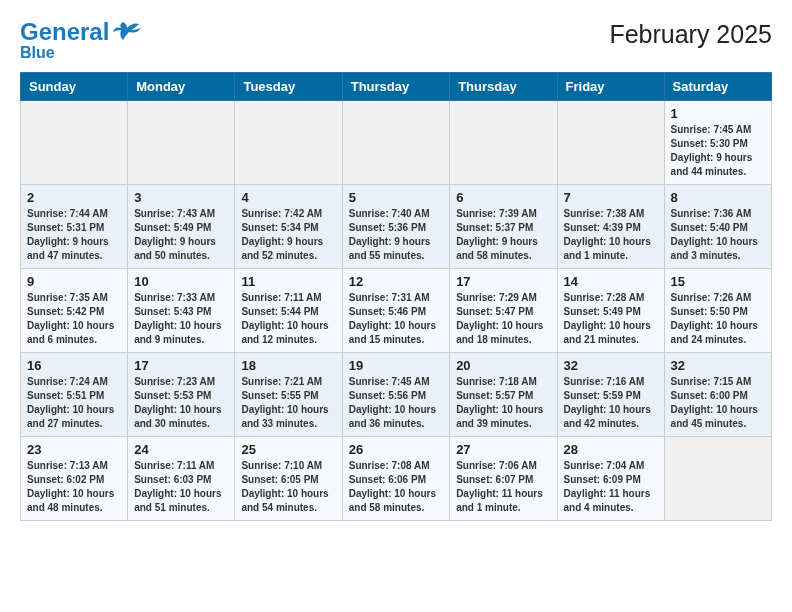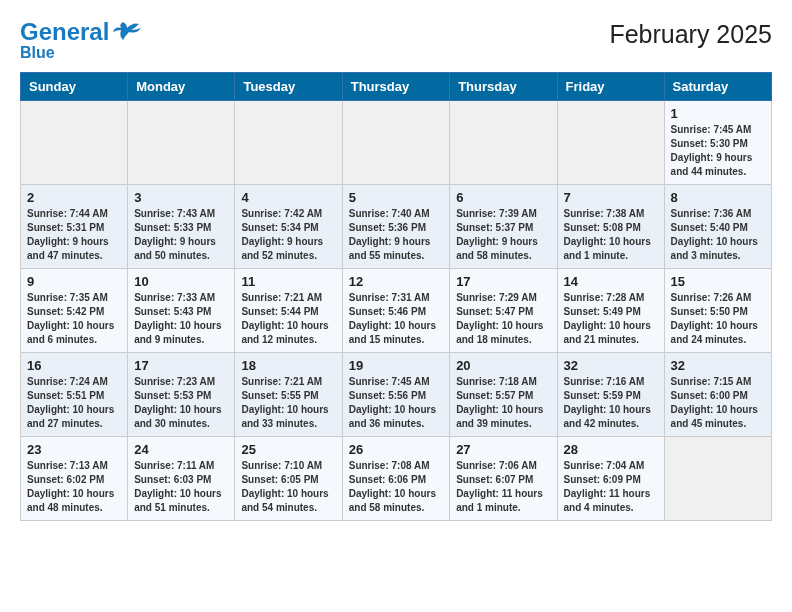--- a/index.html
+++ b/index.html
@@ -147,21 +147,21 @@
       <tr>
         <td>
           <span class="day-num">2</span>
           <div class="day-detail">Sunrise: 7:44 AM
 Sunset: 5:31 PM
 Daylight: 9 hours and 47 minutes.</div>
         </td>
         <td>
           <span class="day-num">3</span>
           <div class="day-detail">Sunrise: 7:43 AM
-Sunset: 5:33 PM
+Sunset: 5:49 PM
 Daylight: 9 hours and 50 minutes.</div>
         </td>
         <td>
           <span class="day-num">4</span>
           <div class="day-detail">Sunrise: 7:42 AM
 Sunset: 5:34 PM
 Daylight: 9 hours and 52 minutes.</div>
         </td>
         <td>
           <span class="day-num">5</span>
@@ -171,21 +171,21 @@
         </td>
         <td>
           <span class="day-num">6</span>
           <div class="day-detail">Sunrise: 7:39 AM
 Sunset: 5:37 PM
 Daylight: 9 hours and 58 minutes.</div>
         </td>
         <td>
           <span class="day-num">7</span>
           <div class="day-detail">Sunrise: 7:38 AM
-Sunset: 5:08 PM
+Sunset: 4:39 PM
 Daylight: 10 hours and 1 minute.</div>
         </td>
         <td>
           <span class="day-num">8</span>
           <div class="day-detail">Sunrise: 7:36 AM
 Sunset: 5:40 PM
 Daylight: 10 hours and 3 minutes.</div>
         </td>
       </tr>
       <tr>
@@ -196,21 +196,21 @@
 Daylight: 10 hours and 6 minutes.</div>
         </td>
         <td>
           <span class="day-num">10</span>
           <div class="day-detail">Sunrise: 7:33 AM
 Sunset: 5:43 PM
 Daylight: 10 hours and 9 minutes.</div>
         </td>
         <td>
           <span class="day-num">11</span>
-          <div class="day-detail">Sunrise: 7:21 AM
+          <div class="day-detail">Sunrise: 7:11 AM
 Sunset: 5:44 PM
 Daylight: 10 hours and 12 minutes.</div>
         </td>
         <td>
           <span class="day-num">12</span>
           <div class="day-detail">Sunrise: 7:31 AM
 Sunset: 5:46 PM
 Daylight: 10 hours and 15 minutes.</div>
         </td>
         <td>

